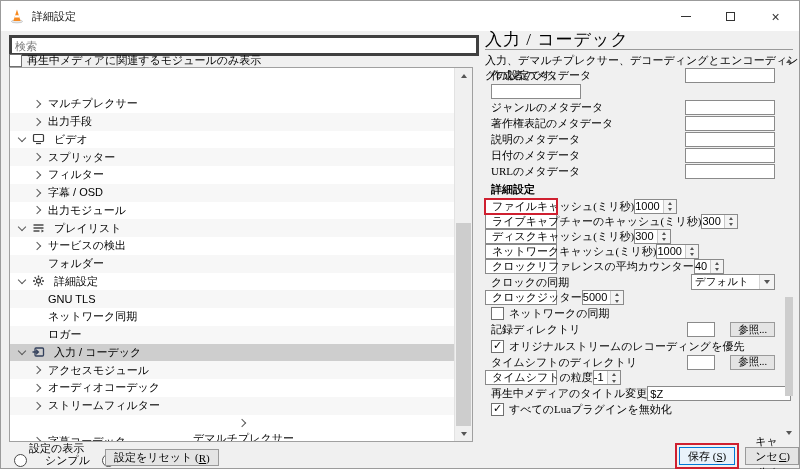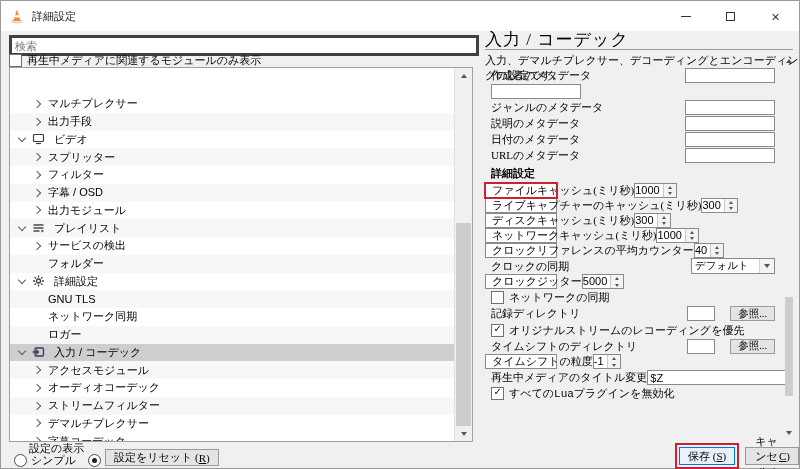--- a/index.html
+++ b/index.html
@@ -42,39 +42,39 @@
   .sb-arrow{position:absolute;left:0;width:17px;height:15px;display:flex;align-items:center;justify-content:center;}
   .sb-arrow.up{top:0;} .sb-arrow.down{bottom:0;}
   .tri-up{width:0;height:0;border-left:3.5px solid transparent;border-right:3.5px solid transparent;border-bottom:4.5px solid #555;}
   .tri-dn{width:0;height:0;border-left:3.5px solid transparent;border-right:3.5px solid transparent;border-top:4.5px solid #555;}
   .sb-thumb{position:absolute;left:1px;right:1px;background:#cdcdcd;}
   .tree .sb-thumb{top:155px;bottom:15px;}
   
   .serif{font-family:"Liberation Serif",serif;}
   .display-label{position:absolute;left:28px;top:440px;}
   .radio-row{position:absolute;left:13px;top:452px;display:flex;align-items:center;gap:12px;}
-  .radio-opt{display:flex;align-items:center;gap:4px;}
+  .radio-opt{display:flex;align-items:center;gap:18px;}
   .radio{width:11px;height:11px;border:1px solid #4a4a4a;border-radius:50%;background:#fff;
          display:flex;align-items:center;justify-content:center;}
   .radio .dot{width:5px;height:5px;border-radius:50%;background:#222;}
   .btn{border:1px solid #9a9a9a;background:#e4e4e4;display:inline-flex;align-items:center;justify-content:center;
        font-family:"Liberation Serif",serif;font-size:11px;padding:0 8px;height:17px;box-sizing:border-box;}
   .reset-btn{position:absolute;left:104px;top:448px;}
   
   .rp-title{position:absolute;left:484px;top:27px;font-family:"Liberation Serif",serif;font-size:17px;letter-spacing:1px;}
   .rp-rule{position:absolute;left:484px;top:48px;width:308px;border-top:1px solid #9a9a9a;}
   .rp-sub{position:absolute;left:484px;top:52px;font-family:"Liberation Serif",serif;font-size:11px;}
   .rp-rows{position:absolute;left:484px;top:66px;width:296px;font-family:"Liberation Serif",serif;}
   .prow{display:flex;align-items:center;justify-content:space-between;height:16.3px;
         padding:0 6px;box-sizing:border-box;}
   .prow.meta{height:16px;}
   .prow.section{height:20px;font-weight:bold;justify-content:flex-start;align-items:flex-end;padding-bottom:2px;}
   .prow.highlight{outline:2px solid #cf2030;outline-offset:-1px;}
   .prow .lab{white-space:nowrap;}
-  .prow.cbrow{justify-content:flex-start;gap:5px;font-family:Liberation Mono, monospace;}
+  .prow.cbrow{justify-content:flex-start;gap:5px;}
   .txt-input{height:13px;border:1px solid #8a8a8a;background:#fff;font-family:"Liberation Sans",sans-serif;
              font-size:11px;padding:0 2px;box-sizing:content-box;}
   .meta-input{width:84px;}
   .wide-input{width:138px;}
   .tiny-input{width:22px;}
   .spin{width:72px;height:15px;border:1px solid #8a8a8a;background:#fff;display:flex;box-sizing:border-box;}
   .spin-val{flex:1;text-align:right;padding-right:3px;font-size:11px;line-height:13px;font-family:"Liberation Sans",sans-serif;}
   .spin-btns{width:12px;border-left:1px solid #c9c9c9;display:flex;flex-direction:column;}
   .spin-btn{flex:1;display:flex;align-items:center;justify-content:center;background:#f3f3f3;}
   .spin .tri-up{border-left-width:2.5px;border-right-width:2.5px;border-bottom-width:3.5px;}
@@ -258,21 +258,21 @@
             <span class="chev right"></span>
           </span>
           <span class="tree-label">オーディオコーデック</span>
         </div>
         <div class="tree-row alt lvl1" style="padding-left: 20px;">
           <span class="chev-box">
             <span class="chev right"></span>
           </span>
           <span class="tree-label">ストリームフィルター</span>
         </div>
-        <div class="tree-row lvl1" style="padding-left: 20px;">
+        <div class="tree-row lvl1" style="padding-left: 20px; flex-direction: column;">
           <span class="chev-box">
             <span class="chev right"></span>
           </span>
           <span class="tree-label">デマルチプレクサー</span>
         </div>
         <div class="tree-row lvl1" style="padding-left: 20px;">
           <span class="chev-box">
             <span class="chev right"></span>
           </span>
           <span class="tree-label">字幕コーデック</span>
@@ -313,20 +313,24 @@
         <input class="txt-input meta-input" style="">
       </div>
       <div class="prow meta">
         <input class="txt-input meta-input" style="">
       </div>
       <div class="prow meta">
         <span class="lab">ジャンルのメタデータ</span>
         <input class="txt-input meta-input" style="">
       </div>
       <div class="prow meta">
+        <span class="lab">著作権表記のメタデータ</span>
+        <input class="txt-input meta-input" style="">
+      </div>
+      <div class="prow meta">
         <span class="lab">説明のメタデータ</span>
         <input class="txt-input meta-input" style="">
       </div>
       <div class="prow meta">
         <span class="lab">日付のメタデータ</span>
         <input class="txt-input meta-input" style="">
       </div>
       <div class="prow meta">
         <span class="lab">URLのメタデータ</span>
         <input class="txt-input meta-input" style="">

